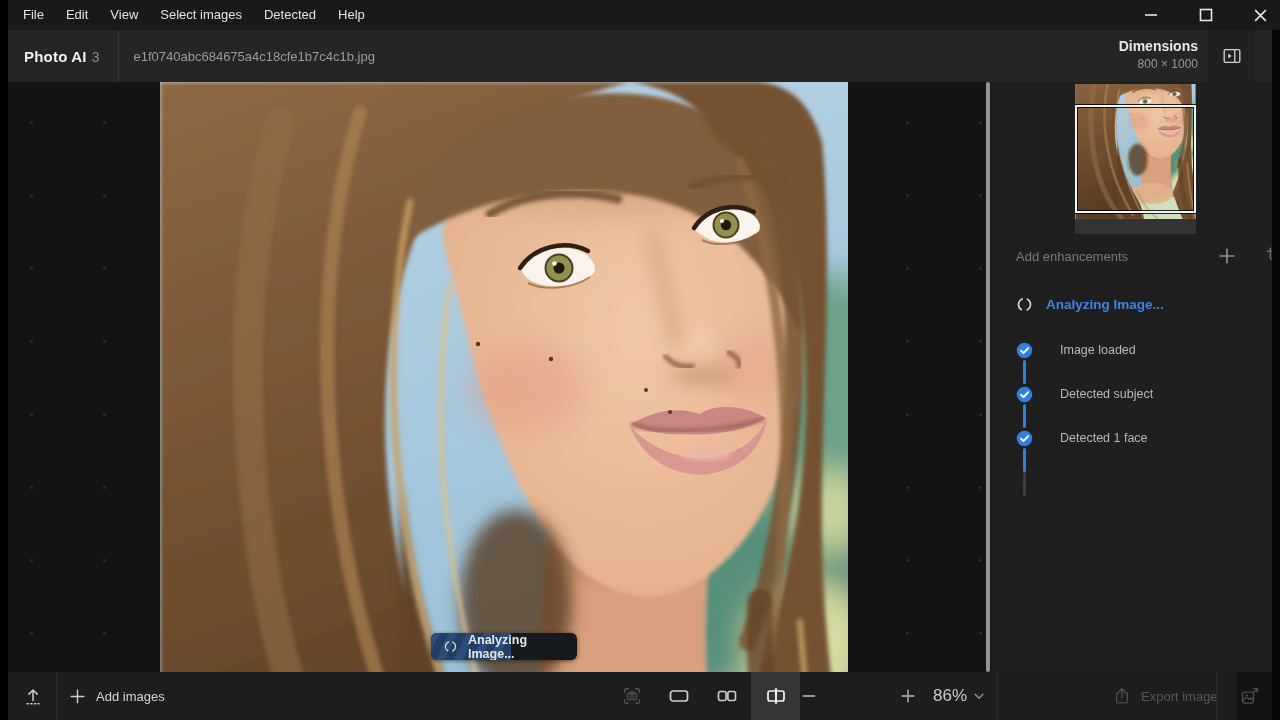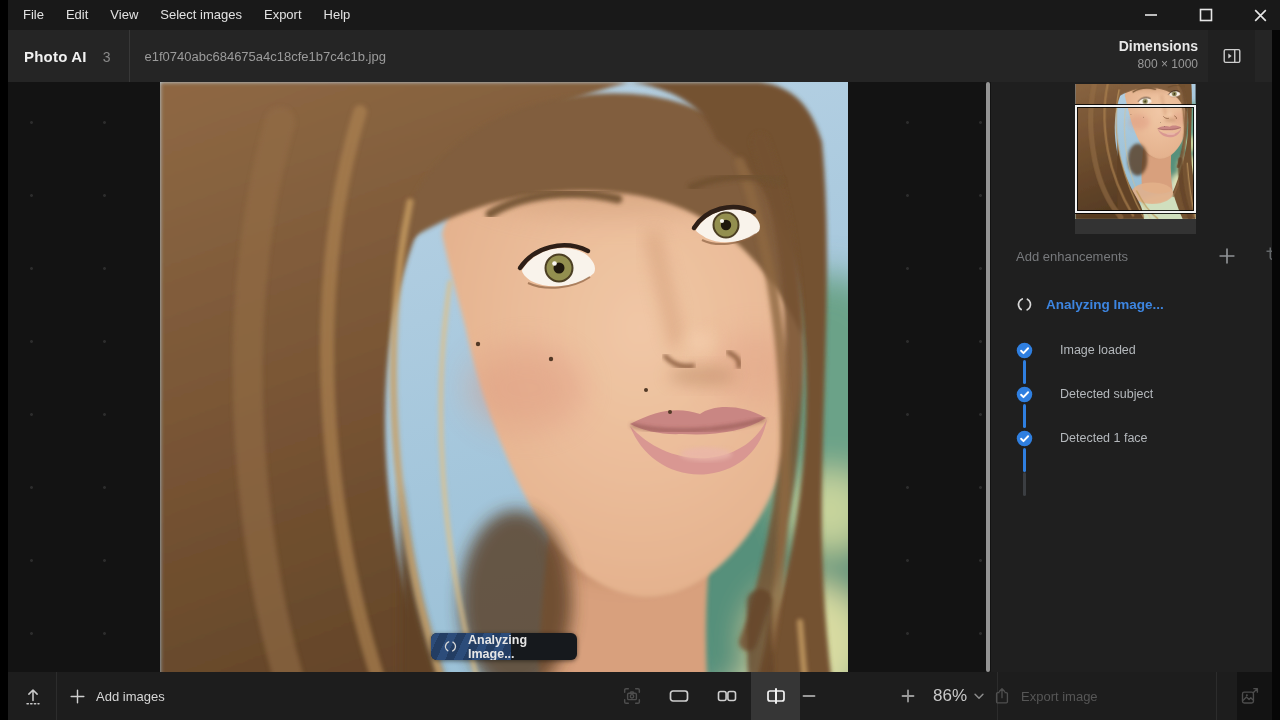--- a/index.html
+++ b/index.html
@@ -9,21 +9,21 @@
   
   .menubar{position:absolute;left:0;top:0;width:1280px;height:30px;background:#191919;
            display:flex;align-items:center;z-index:30;}
   .menu-items{display:flex;align-items:center;padding-left:4px;}
   .menu-item{color:#e2e2e2;font-size:13px;padding:0 11px;line-height:30px;}
   .win-controls{margin-left:auto;display:flex;align-items:center;height:30px;}
   .win-btn{width:55px;height:30px;display:flex;align-items:center;justify-content:center;color:#e6e6e6;}
   
   .tabbar{position:absolute;left:0;top:30px;width:1264px;height:52px;background:#252525;
           display:flex;align-items:center;z-index:20;}
-  .logo{display:flex;align-items:flex-end;gap:16px;padding:0 18px 0 16px;}
+  .logo{display:flex;align-items:flex-end;gap:5px;padding:0 18px 0 16px;}
   .logo-name{color:#f0f0f0;font-size:15px;font-weight:600;letter-spacing:.2px;}
   .logo-ver{color:#8a8a8a;font-size:14px;}
   .tab-sep{width:1px;height:52px;background:#383838;}
   .filename{color:#9b9b9b;font-size:13px;margin-left:15px;}
   .dims{position:absolute;right:74px;top:7px;text-align:right;line-height:18px;}
   .dims-label{color:#e8e8e8;font-size:14px;font-weight:600;}
   .dims-value{color:#9a9a9a;font-size:12px;}
   .panel-toggle{position:absolute;right:17px;top:0;width:47px;height:52px;background:#202020;
                 display:flex;align-items:center;justify-content:center;color:#cfcfcf;}
   
@@ -71,21 +71,21 @@
   .cam-btn{left:605px;width:38px;color:#4e4e4e;}
   .view-btn{width:40px;color:#cfcfcf;}
   .view-single{left:651px;}
   .view-compare{left:699px;}
   .view-split{left:743px;width:49px;background:#363636;color:#f2f2f2;}
   .zoom-minus{left:790px;width:22px;color:#9a9a9a;}
   .zoom-plus{left:889px;width:22px;color:#9a9a9a;}
   .zoom-pct{position:absolute;left:925px;top:0;height:48px;display:flex;align-items:center;
             color:#c9c9c9;font-size:17px;}
   .zoom-chevron{left:958px;width:26px;color:#8d8d8d;}
-  .export-btn{position:absolute;left:984px;top:0;height:48px;display:flex;align-items:center;gap:9px;color:#4f4f4f;}
+  .export-btn{position:absolute;left:1104px;top:0;height:48px;display:flex;align-items:center;gap:9px;color:#4f4f4f;}
   .export-label{color:#565656;font-size:13px;}
   .ext-btn{left:1222px;width:38px;color:#4d4d4d;}
   svg{flex:none;}
 </style>
 </head>
 <body>
 
 <svg width="0" height="0" style="position:absolute">
   <defs>
     <linearGradient id="skyG" x1="0" y1="0" x2="0.25" y2="1">
@@ -200,21 +200,21 @@
 </svg>
 
 <div class="app">
 
   <div class="menubar">
     <div class="menu-items">
       <span class="menu-item">File</span>
       <span class="menu-item">Edit</span>
       <span class="menu-item">View</span>
       <span class="menu-item">Select images</span>
-      <span class="menu-item">Export</span>
+      <span class="menu-item">Detected</span>
       <span class="menu-item">Help</span>
     </div>
     <div class="win-controls">
       <div class="win-btn">
         <svg width="16" height="16" viewBox="0 0 16 16">
             <line x1="2" y1="8" x2="14" y2="8" stroke="currentColor" stroke-width="1.6"></line>
           </svg>
       </div>
       <div class="win-btn">
         <svg width="16" height="16" viewBox="0 0 16 16">

